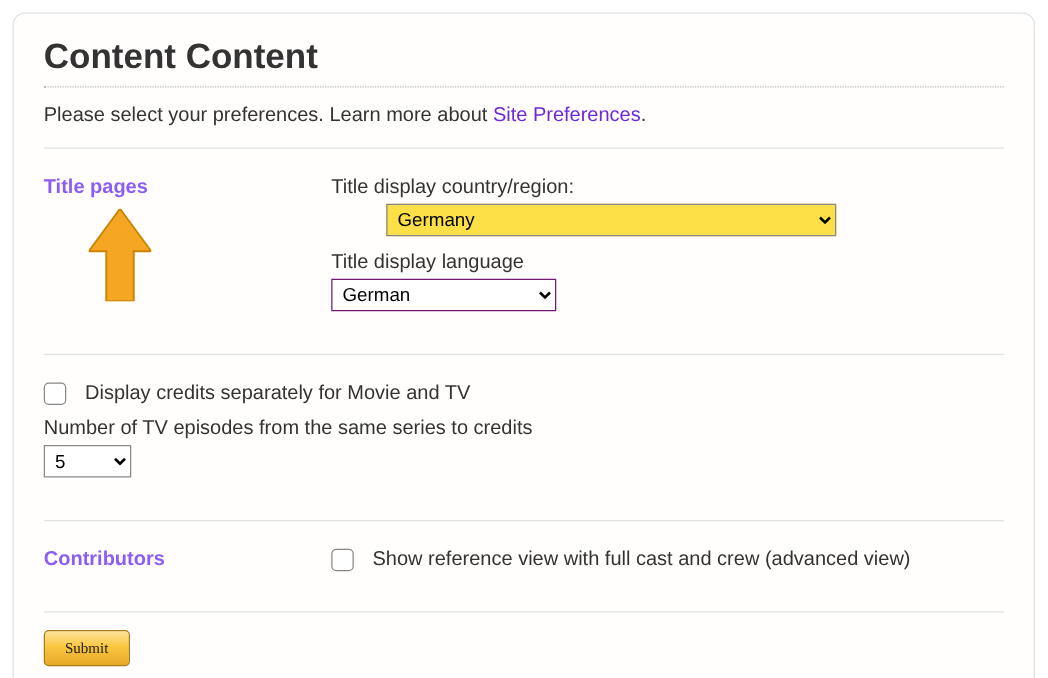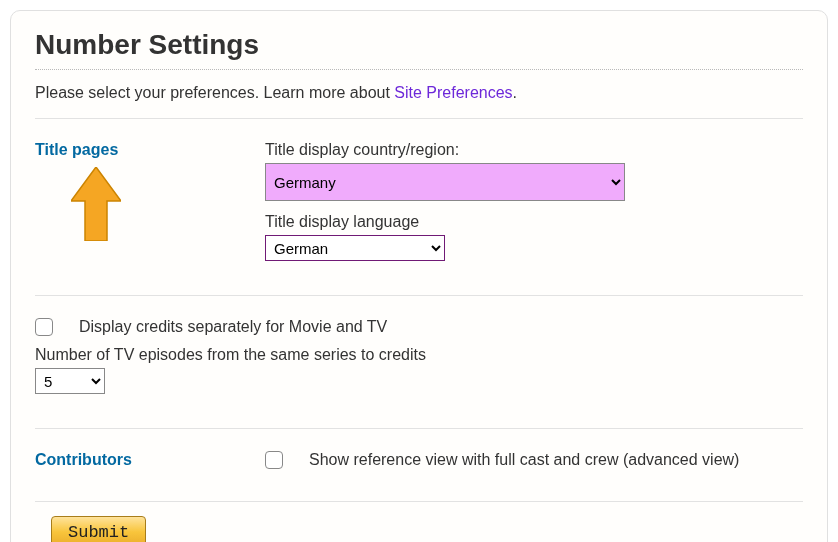--- a/index.html
+++ b/index.html
@@ -49,41 +49,42 @@
     .section {
       display: flex;
       align-items: flex-start;
       gap: 20px;
       padding: 8px 0;
     }
     .section-label {
       width: 210px;
       font-weight: bold;
       font-size: 16px;
-      color: #0369a1;
+      color: #8b5cf6;
       position: relative;
     }
     .section-body {
       flex: 1;
       font-size: 16px;
       color: #333;
     }
     .field-label {
       display: block;
       font-size: 16px;
       color: #333;
       margin-bottom: 4px;
     }
     select.wide {
       width: 360px;
-      height: 38px;
+      height: 26px;
       font-size: 15px;
       padding: 2px 4px;
       border: 1px solid #888;
-      background: #f0abfc;
+      background: #fde047;
+      margin-left: 44px;
     }
     select.narrow {
       width: 180px;
       height: 26px;
       font-size: 15px;
       padding: 2px 4px;
       border: 1px solid #701a75;
       background: #fff;
     }
     select.tiny {
@@ -93,21 +94,21 @@
       padding: 2px 4px;
       border: 1px solid #888;
       background: #fff;
     }
     .field-group {
       margin-bottom: 12px;
     }
     .checkbox-row {
       display: flex;
       align-items: center;
-      gap: 26px;
+      gap: 15px;
       margin-bottom: 10px;
     }
     .checkbox-row input[type="checkbox"] {
       width: 18px;
       height: 18px;
       border-radius: 4px;
       border: 1.5px solid #888;
       appearance: none;
       background: #fff;
       cursor: pointer;
@@ -117,44 +118,43 @@
     }
     .checkbox-row label {
       font-size: 16px;
       color: #333;
     }
     .submit-btn {
       background: linear-gradient(to bottom, #ffe39b 0%, #f8c53c 48%, #e9a928 100%);
       border: 1px solid #a87d1a;
       border-radius: 4px;
       padding: 6px 16px;
-      font-size: 17px;
+      font-size: 12px;
       color: #222;
       cursor: pointer;
-      font-family: Liberation Mono, monospace;
-      margin-left: 16px;
+      font-family: Liberation Serif, serif;
     }
     
     .arrow-annotation {
       position: absolute;
       left: 36px;
       top: 26px;
       width: 50px;
       height: 74px;
     }
     .arrow-annotation svg {
       width: 100%;
       height: 100%;
     }
   </style>
 </head>
 <body>
 
 <div class="panel">
-  <h1 class="page-title">Number Settings</h1>
+  <h1 class="page-title">Content Content</h1>
   <hr class="dotted-divider">
 
   <p class="intro">
     <span>Please select your preferences. Learn more about </span><a href="#">Site Preferences</a><span>.</span>
   </p>
 
   <hr class="solid-divider">
 
   
   <div class="section">

